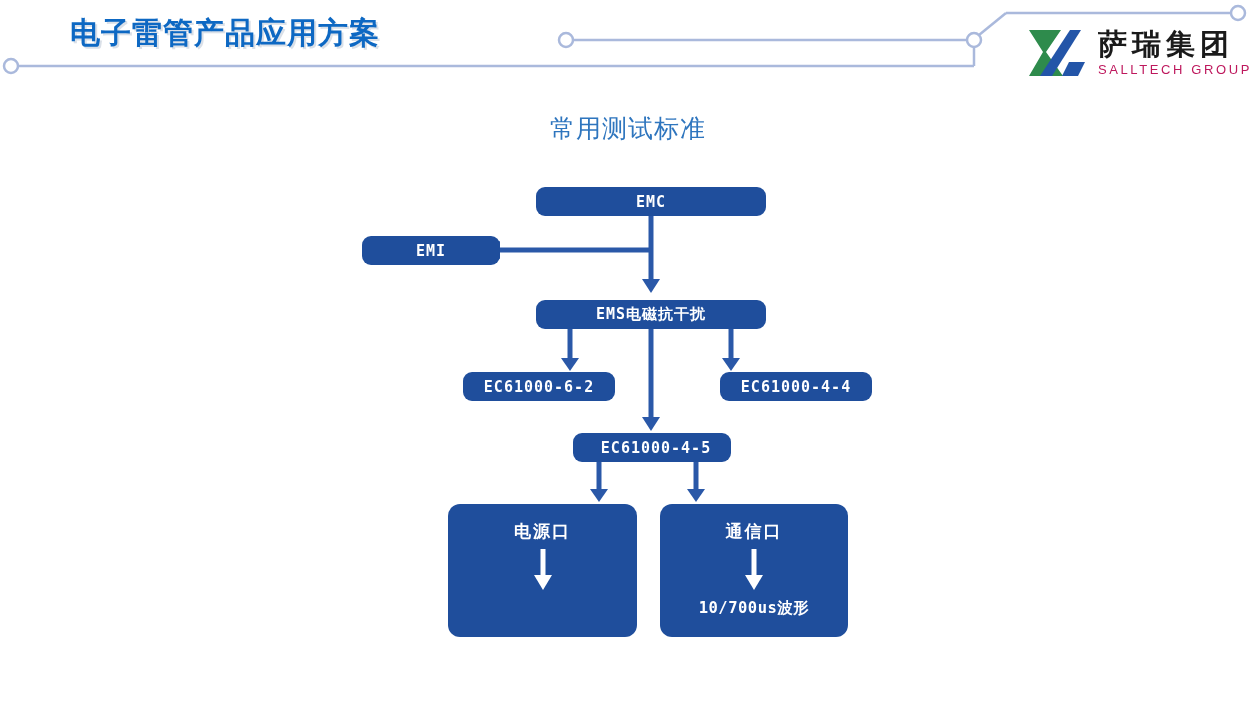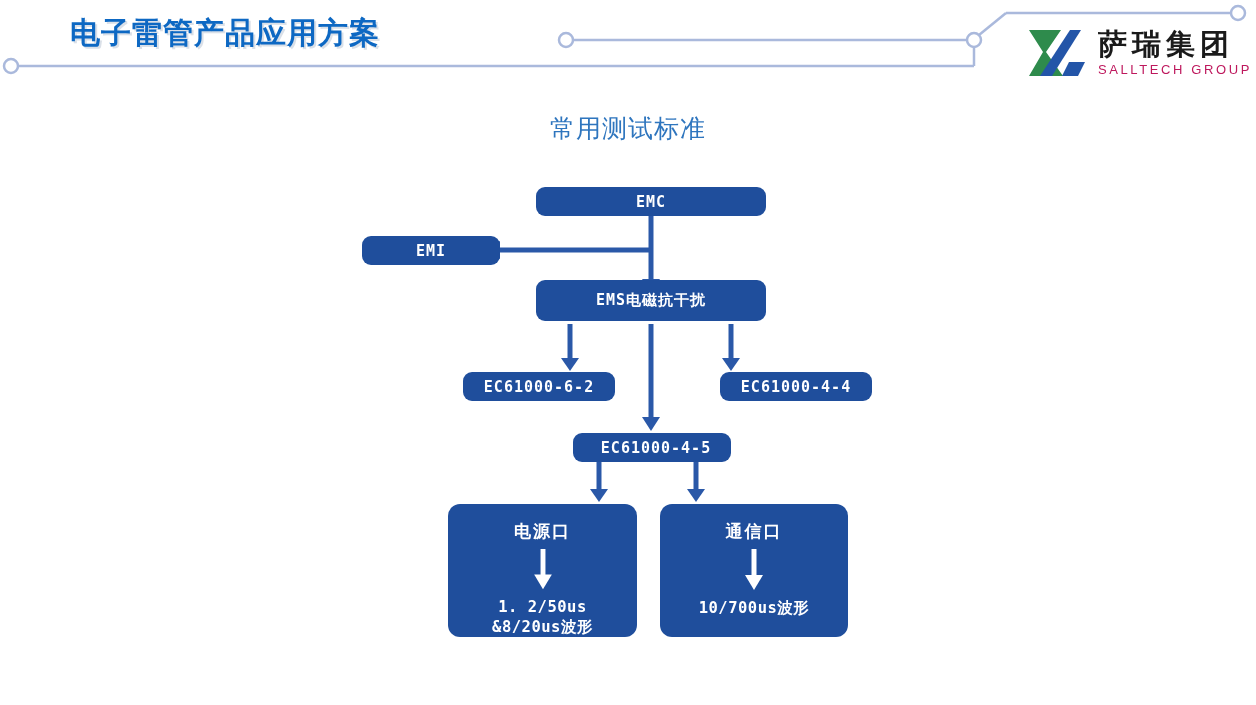--- a/index.html
+++ b/index.html
@@ -44,21 +44,21 @@
 
   .node {
     position:absolute; z-index:2;
     background:var(--box-blue,#1f4e9c); color:#ffffff;
     border-radius:9px; display:flex; align-items:center; justify-content:center;
     font-family:"DejaVu Sans Mono","Liberation Sans",monospace,sans-serif;
     font-size:15px; font-weight:bold; letter-spacing:1px;
   }
   .node-emc { left:536px; top:187px; width:230px; height:29px; }
   .node-emi { left:362px; top:236px; width:138px; height:29px; }
-  .node-ems { left:536px; top:280px; width:230px; height:41px; }
+  .node-ems { left:536px; top:300px; width:230px; height:29px; }
   .node-ec2 { left:463px; top:372px; width:152px; height:29px; }
   .node-ec4 { left:688px; top:372px; width:152px; height:29px;margin-left:32px; }
   .node-ec5 { left:573px; top:433px; width:150px; height:29px;padding-left:8px; }
 
   .big-node {
     position:absolute; z-index:2;
     background:var(--box-blue,#1f4e9c); color:#ffffff; border-radius:12px;
     display:flex; flex-direction:column; align-items:center;
     padding-top:16px; box-sizing:border-box;
     font-family:"DejaVu Sans Mono","Liberation Sans",monospace,sans-serif;
@@ -133,24 +133,20 @@
   <div class="node node-ec2">EC61000-6-2</div>
   <div class="node node-ec4">EC61000-4-4</div>
   <div class="node node-ec5">EC61000-4-5</div>
 
   <div class="big-node big-node-power">
     <div class="big-label">电源口</div>
     <svg class="white-arrow" width="26" height="42" viewBox="0 0 26 42">
       <line x1="13" y1="0" x2="13" y2="27" stroke="#ffffff" stroke-width="5"></line>
       <polygon points="13,41 4,26 22,26" fill="#ffffff"></polygon>
     </svg>
-    <div class="wave-lines">
-      <div class="wave-line">1. 2/50us</div>
-      <div class="wave-line">&amp;8/20us波形</div>
-    </div>
   </div>
 
   <div class="big-node big-node-comm">
     <div class="big-label">通信口</div>
     <svg class="white-arrow" width="26" height="42" viewBox="0 0 26 42">
       <line x1="13" y1="0" x2="13" y2="27" stroke="#ffffff" stroke-width="5"></line>
       <polygon points="13,41 4,26 22,26" fill="#ffffff"></polygon>
     </svg>
     <div class="wave-lines">
       <div class="wave-line">10/700us波形</div>

